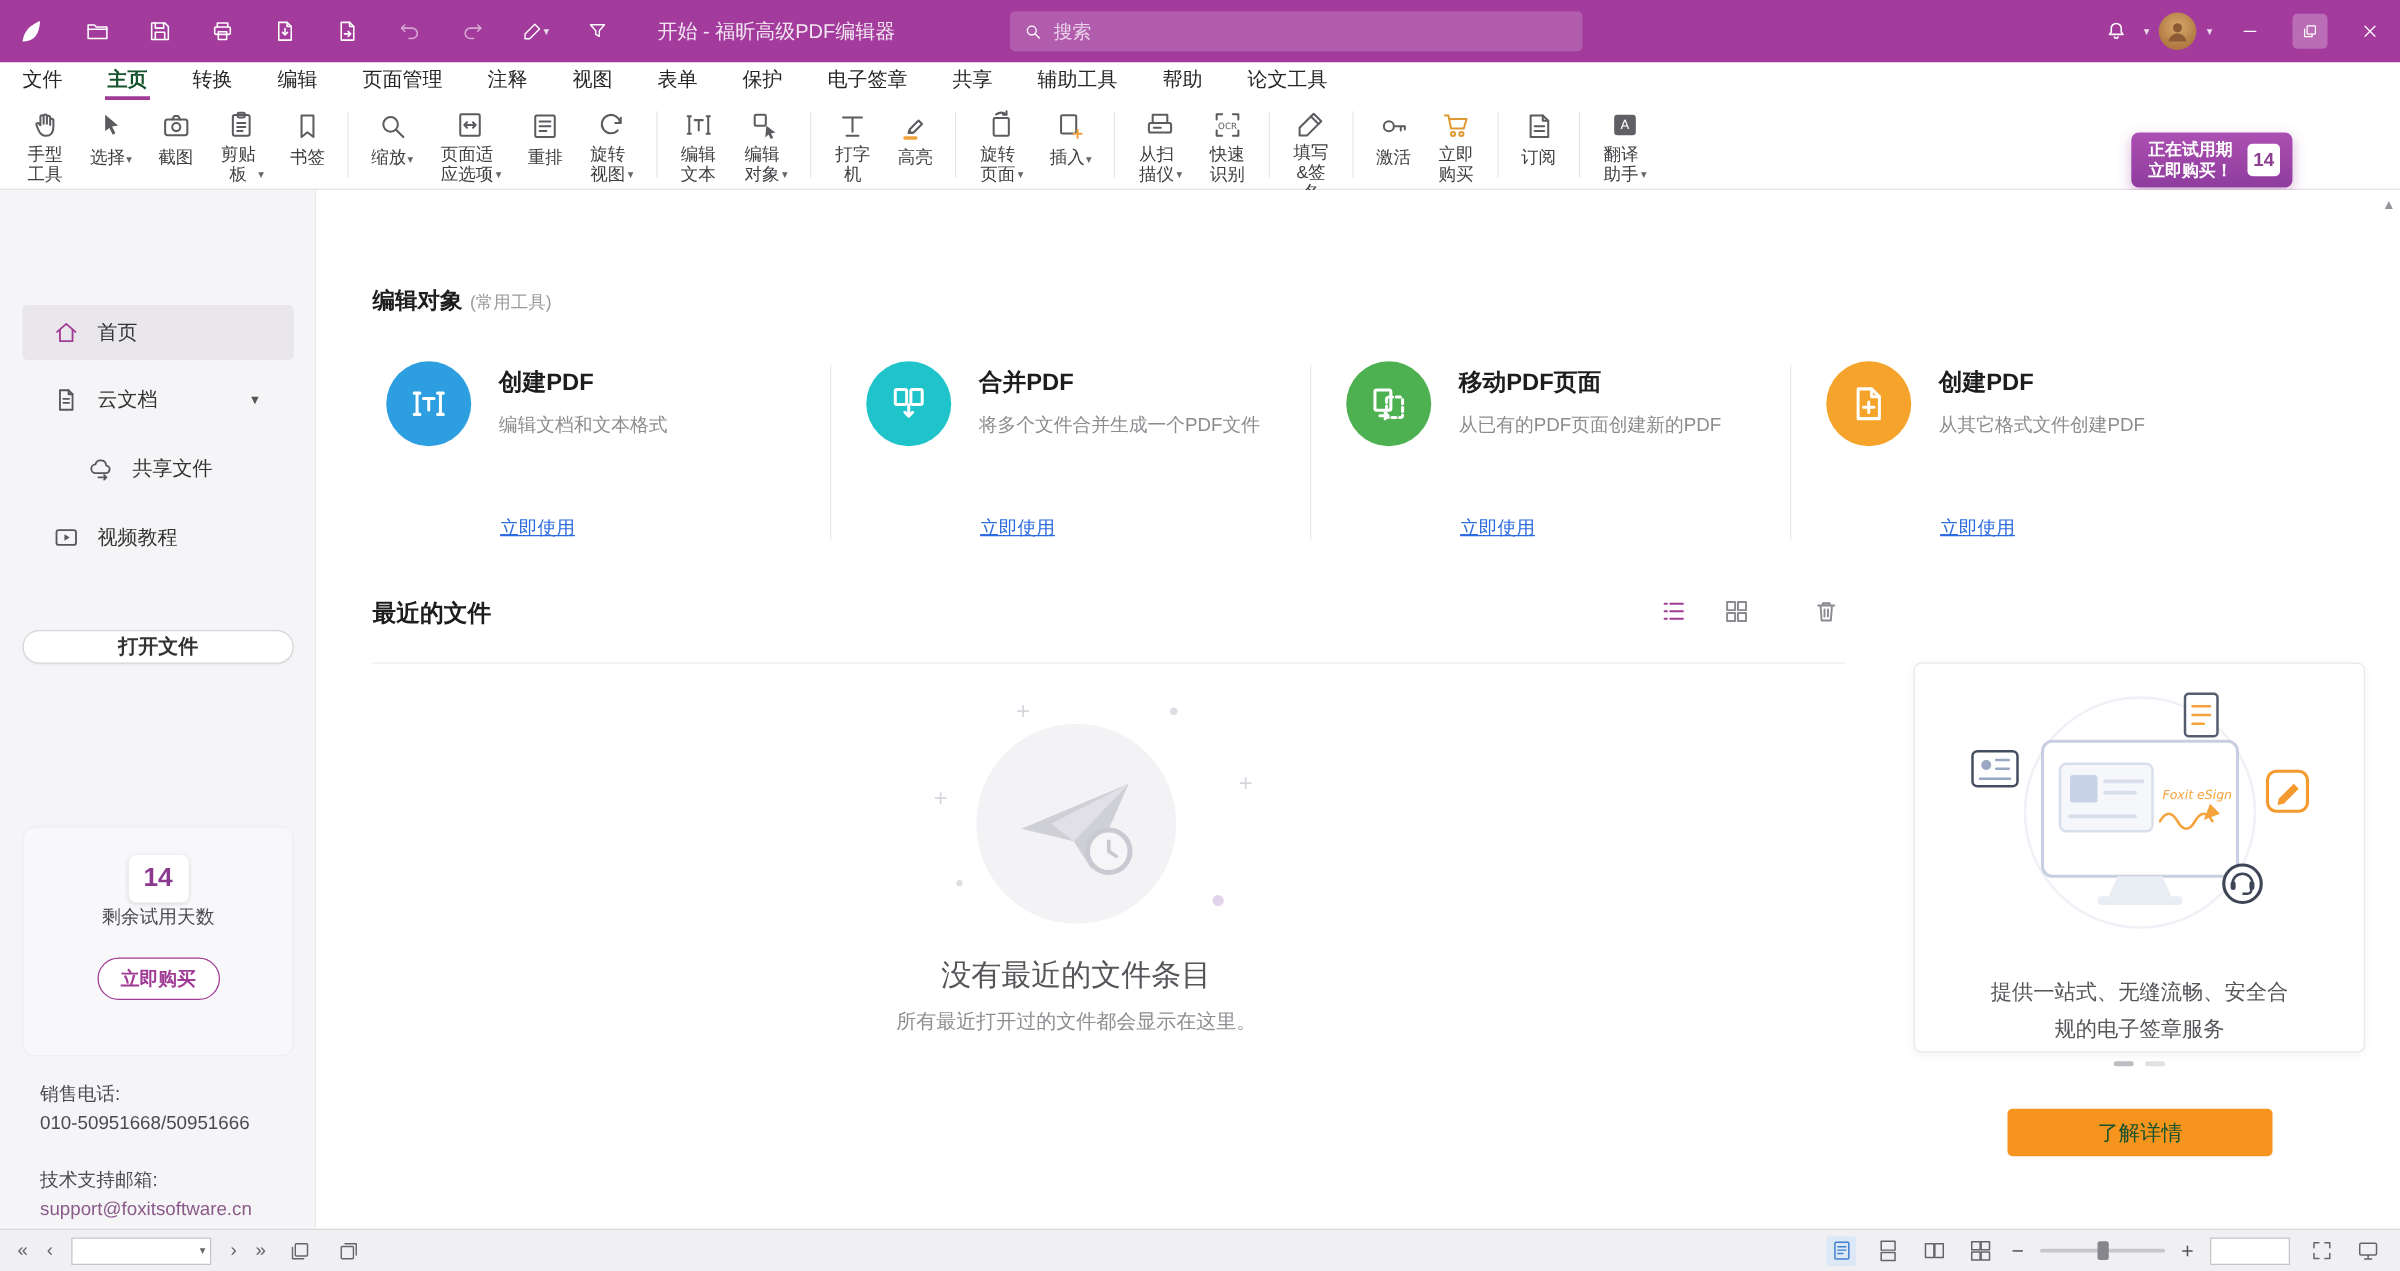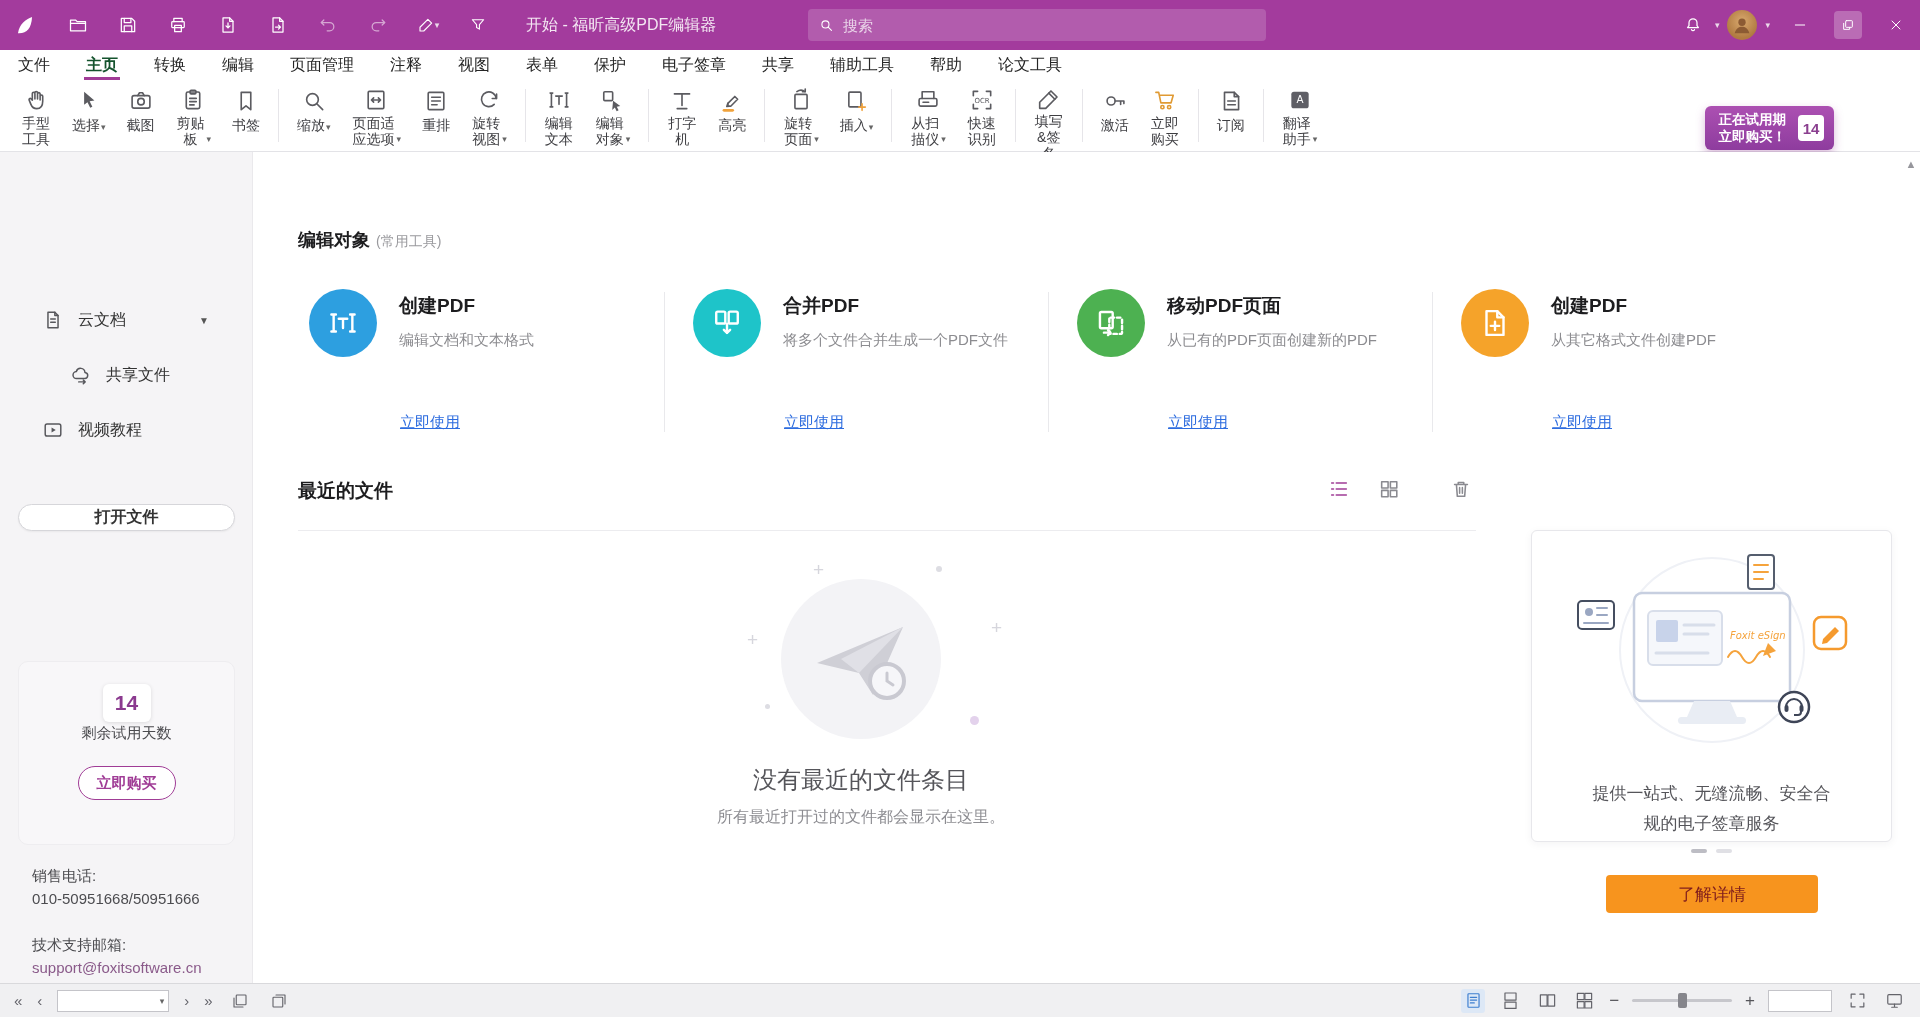--- a/index.html
+++ b/index.html
@@ -88,21 +88,21 @@
   .empty-sub { position:absolute; left:308px; top:655px; width:600px; text-align:center; font-size:16px; color:#8d8d92; }
   .vscroll { position:absolute; right:2px; top:6px; width:14px; text-align:center; color:#96969c; font-size:11px; }
 
   
   .esign { position:absolute; left:1278px; top:378px; width:361px; height:312px; background:#fff; border:1px solid #E7E7EB; border-radius:6px; box-shadow:0 2px 8px rgba(40,40,60,.05); }
   .esign .illus { position:absolute; left:50%; transform:translateX(-50%); top:14px; }
   .esign-text { position:absolute; left:0; right:0; text-align:center; font-size:17px; color:#55555a; line-height:30px; }
   .esign-dots { position:absolute; left:0; right:0; top:318px; display:flex; justify-content:center; gap:9px; }
   .edot { width:16px; height:4px; border-radius:2px; background:#E0E0E5; }
   .edot.active { background:#BDBDC4; }
-  .esign-btn { position:absolute; left:74px; top:344px; width:212px; height:38px; background:#F7941E; border-radius:4px; color:#7f1d1d; font-size:17px; display:flex; align-items:center; justify-content:center; cursor:pointer; }
+  .esign-btn { position:absolute; left:74px; top:356px; width:212px; height:38px; background:#F7941E; border-radius:4px; color:#14532d; font-size:17px; display:flex; align-items:center; justify-content:center; cursor:pointer; }
 
   
   .statusbar { position:absolute; left:0; bottom:0; width:1920px; height:34px; background:#F0F0F2; border-top:1px solid #D9D9DC; }
   .sb-left { position:absolute; left:14px; top:0; height:33px; display:flex; align-items:center; gap:15px; }
   .sb-nav { font-size:15px; color:#63636a; line-height:1; }
   .page-input-wrap { width:112px; height:22px; background:#fff; border:1px solid #C4C4C9; display:flex; align-items:center; padding:0 4px; }
   .page-input-wrap input { flex:1; width:80px; border:none; outline:none; font-size:13px; background:transparent; }
   .page-input-wrap .dd { font-size:9px; color:#666; }
   svg.sbi * { stroke:#63636a; fill:none; stroke-width:1.5; stroke-linecap:round; stroke-linejoin:round; }
   .sb-right { position:absolute; right:14px; top:0; height:33px; display:flex; align-items:center; gap:13px; }
@@ -463,20 +463,29 @@
     <div class="trial-badge">
       <span class="txt">
         <span>正在试用期</span><br>
         <span>立即购买！</span>
       </span>
       <span class="days">14</span>
     </div>
   </div>
 
   <div class="sidebar">
+    <div class="side-item active" style="top:92px;">
+      <span class="si-ic" style="color:#A03C96;">
+          <svg class="si" width="22" height="22" viewBox="0 0 24 24">
+            <path d="M4 11.5L12 4.5l8 7"></path>
+            <path d="M6.5 9.8V19.5h11V9.8"></path>
+          </svg>
+        </span>
+      <span>首页</span>
+    </div>
     <div class="side-item" style="top:146px;">
       <span class="si-ic" style="color:#57575c;">
           <svg class="si" width="22" height="22" viewBox="0 0 24 24">
             <path d="M6.5 3.5h7.5l3.5 3.5v13.5H6.5z"></path>
             <path d="M14 3.5V7h3.5"></path>
             <path d="M9.5 11h5M9.5 14.5h5"></path>
           </svg>
         </span>
       <span>云文档</span>
       <span class="side-caret">▼</span>

